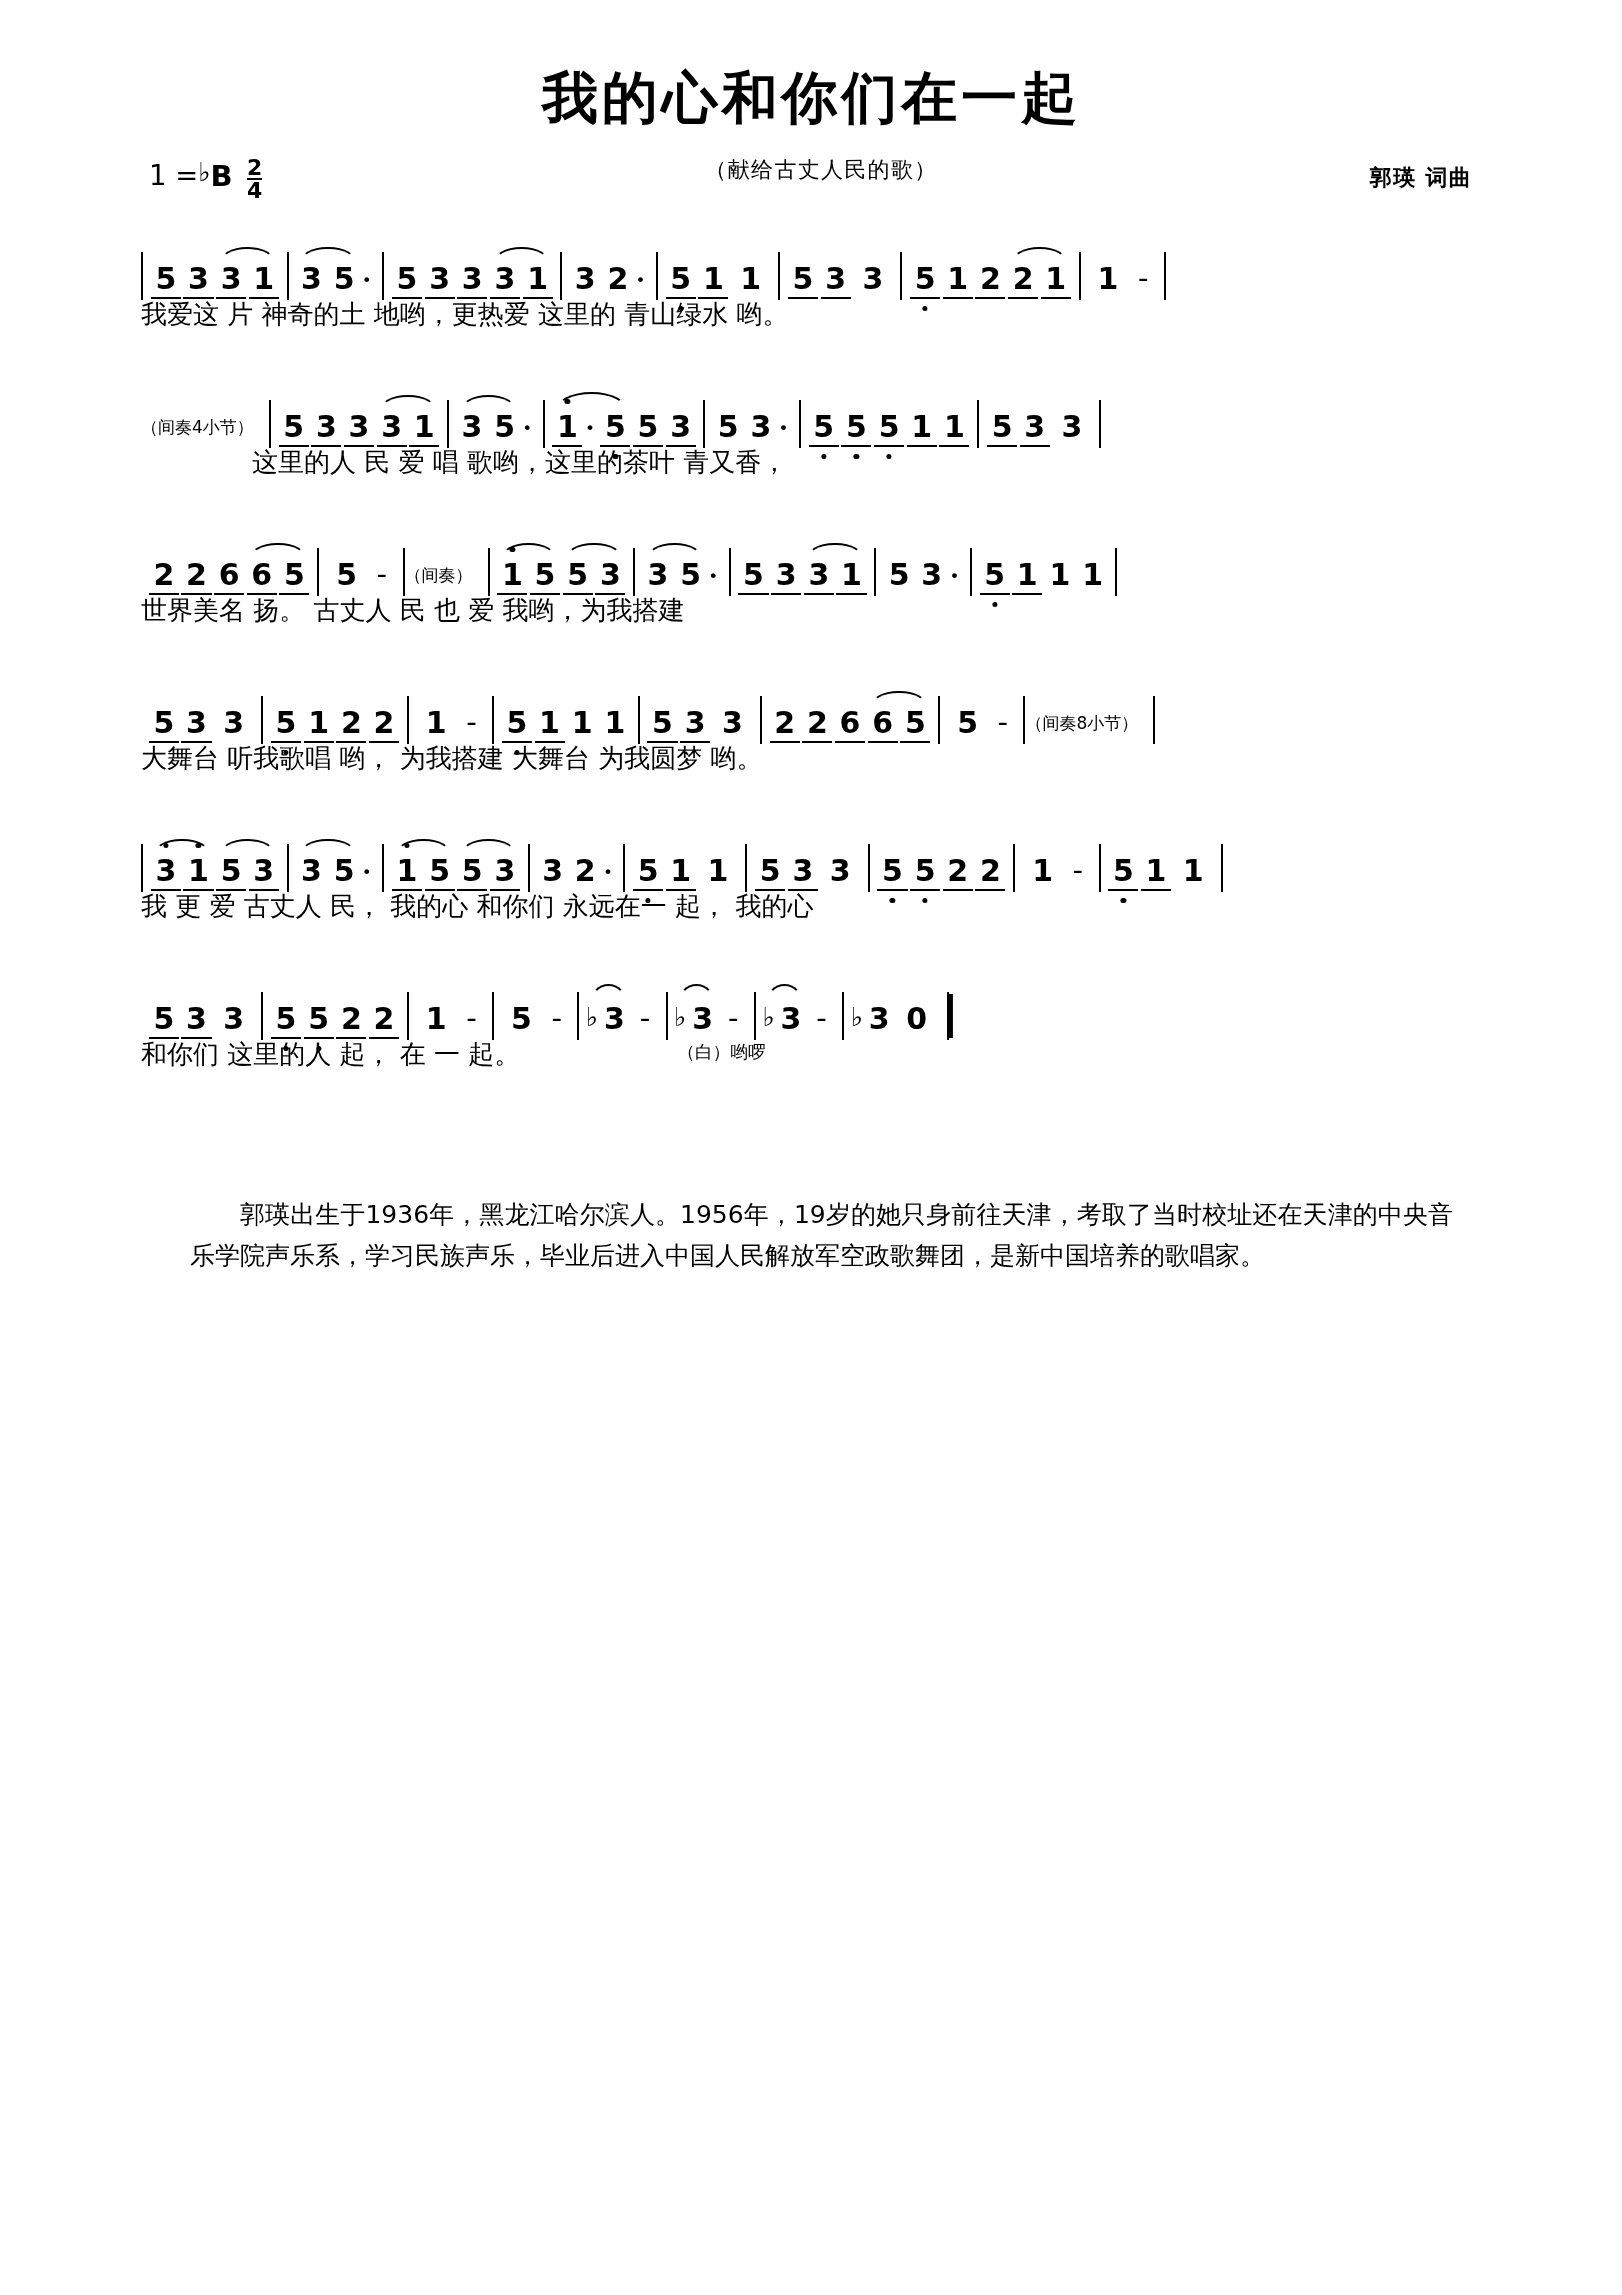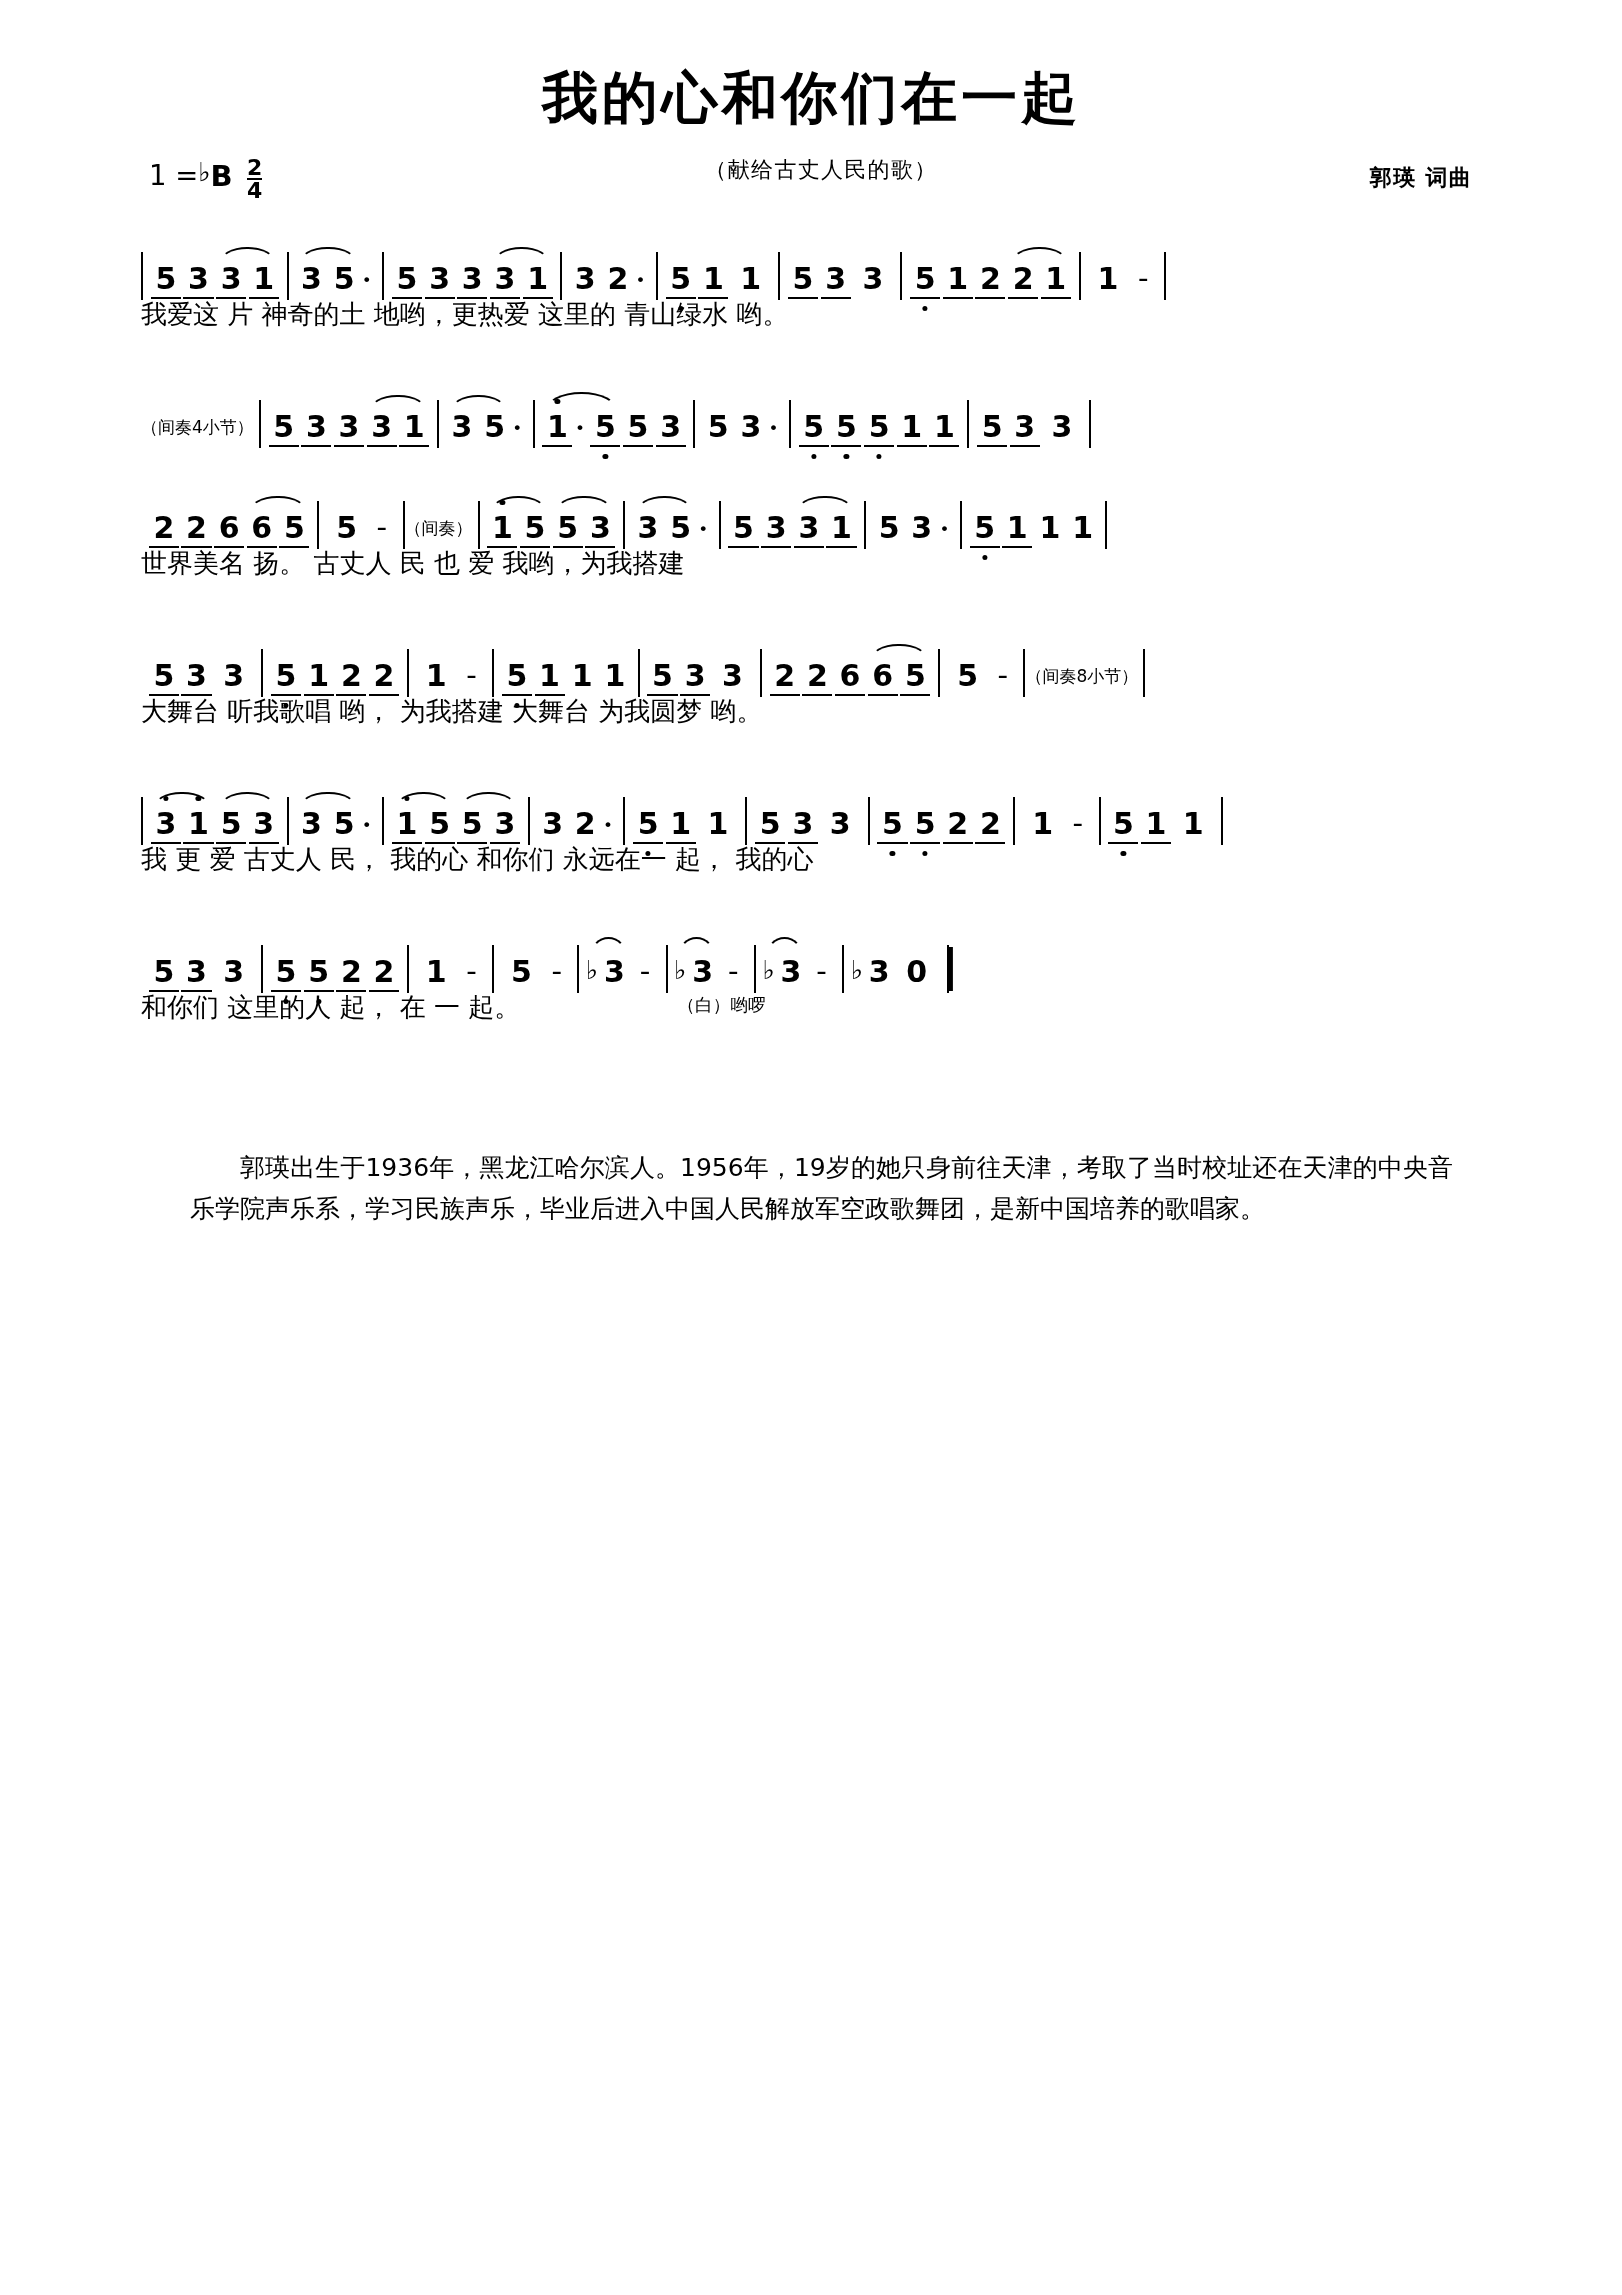--- a/index.html
+++ b/index.html
@@ -99,21 +99,21 @@
     display: flex;
     align-items: flex-start;
     height: 47px;
     white-space: nowrap;
   }
 
   .cue {
     font-family: "DejaVu Sans", sans-serif;
     font-size: 17px;
     padding-bottom: 9.2px;
-    padding-right: 5px;
+    padding-right: 15px;
     white-space: nowrap;
   }
   .cue.big { font-size: 17.7px; }
 
   .measure {
     display: flex;
     align-items: flex-end;
     padding: 0 6.5px;
     border-right: 2px solid #000;
     height: 48px;
@@ -325,20 +325,24 @@
           <span class="note b1">5<i class="dot-dn"></i></span>
           <span class="note b1">1</span>
           <span class="note b1">1</span>
         </div>
         <div class="measure">
           <span class="note b1">5</span>
           <span class="note b1">3</span>
           <span class="note wide">3</span>
         </div>
       </div>
+      <div class="lyricline">
+        <span class="note-spacer" style="width:111px"></span>
+        <span class="lyr">这里的人 民 爱 唱 歌哟，这里的茶叶 青又香，</span>
+      </div>
     </div>
 
     <div class="system">
       <div class="staffline">
         <div class="measure nobar">
           <span class="note b1">2</span>
           <span class="note b1">2</span>
           <span class="note b1">6</span>
           <span class="slur"><span class="note b1">6</span><span class="note b1">5</span></span>
         </div>

